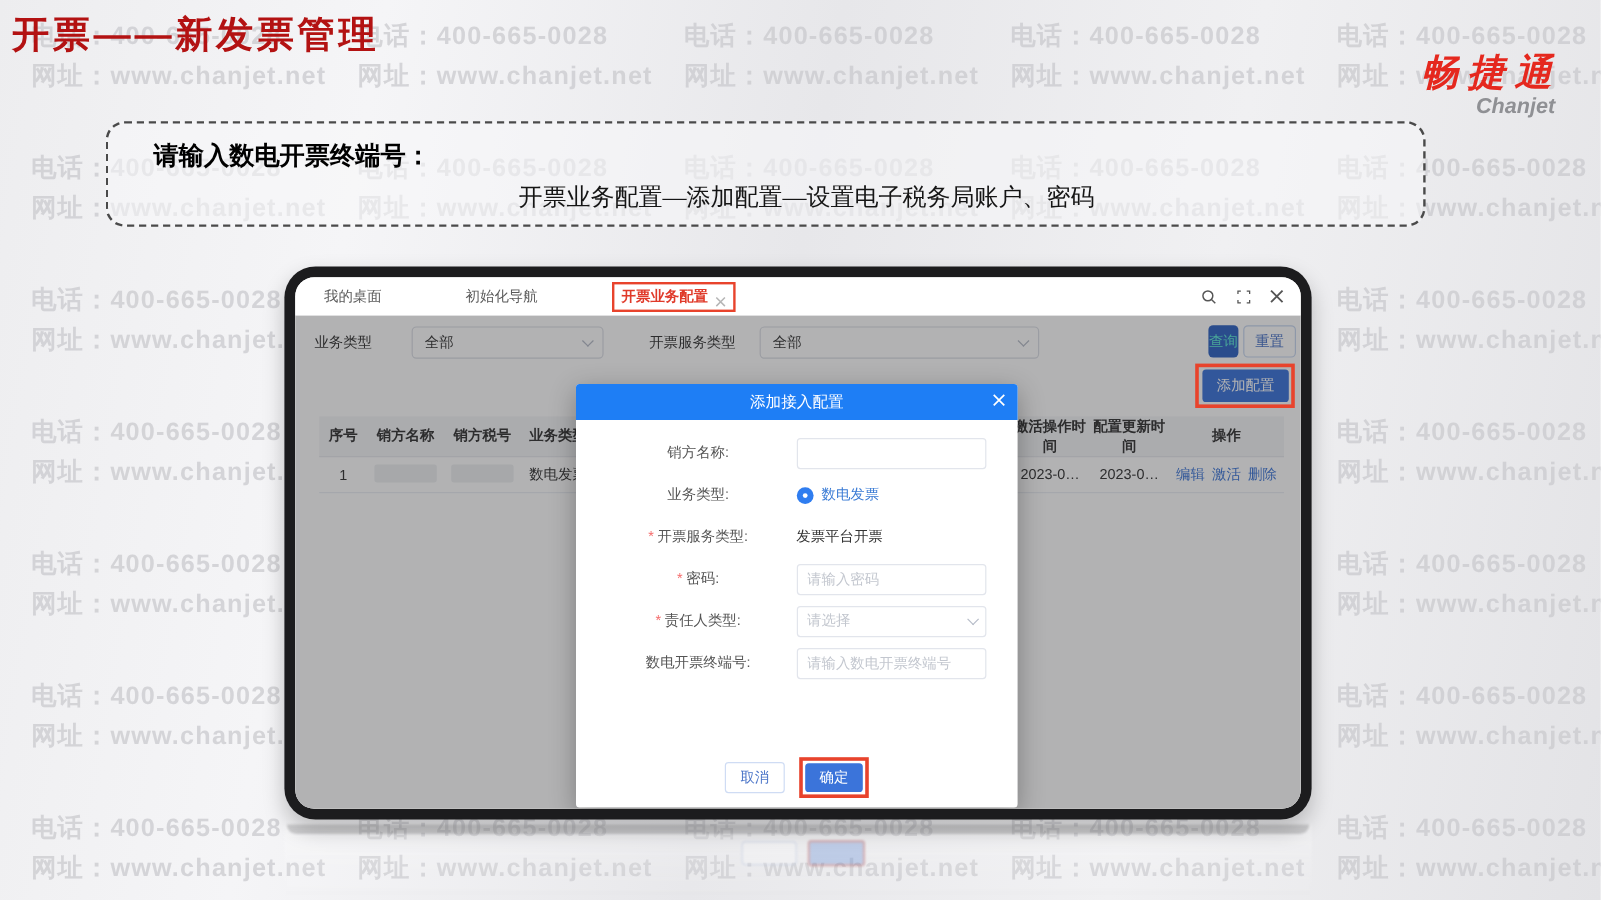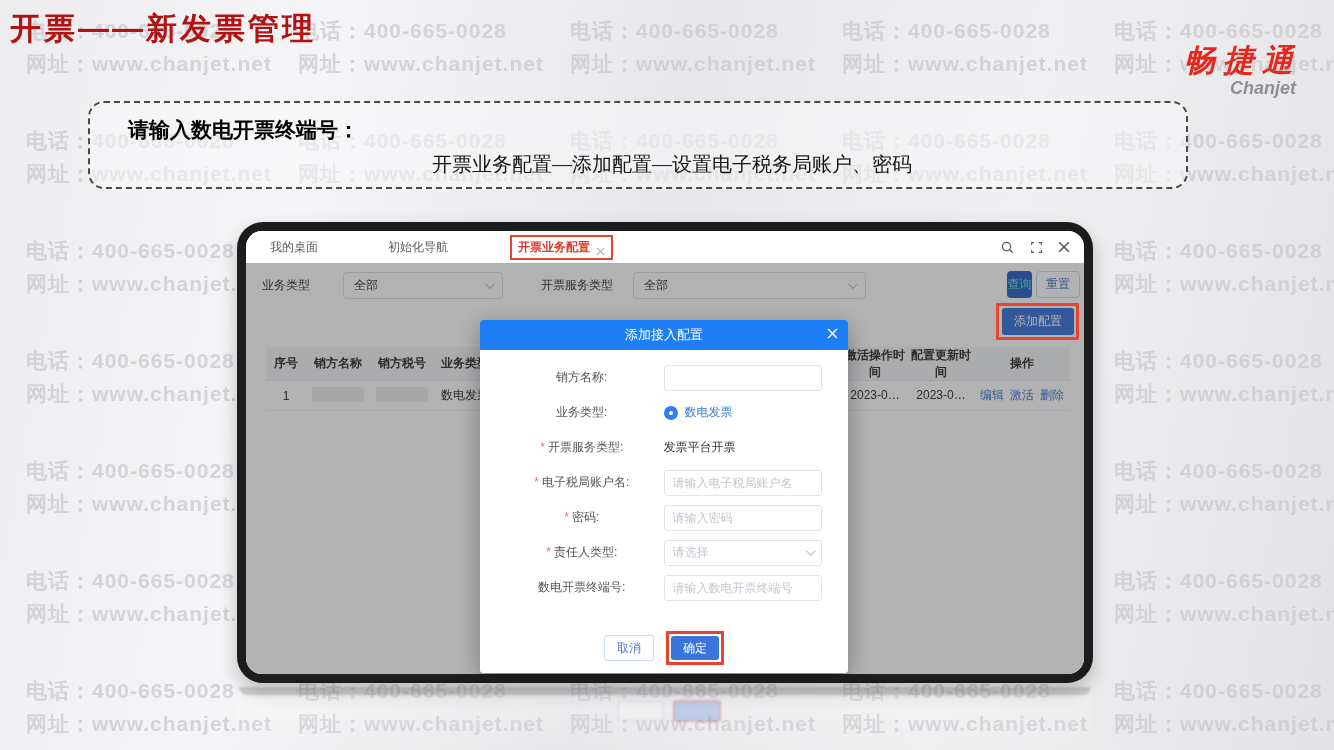--- a/index.html
+++ b/index.html
@@ -386,26 +386,20 @@
               </div>
             </div>
 
             <div class="form-row">
               <div class="form-label"><span class="req">*</span><span>开票服务类型:</span></div>
               <div class="form-control">
                   <span class="plain-value">发票平台开票</span>
                 </div>
             </div>
 
-            <div class="form-row">
-              <div class="form-label"><span class="req">*</span><span>电子税局账户名:</span></div>
-              <div class="form-control">
-                  <input class="f-input" placeholder="请输入电子税局账户名" style="">
-                </div>
-            </div>
 
             <div class="form-row">
               <div class="form-label"><span class="req">*</span><span>密码:</span></div>
               <div class="form-control">
                   <input class="f-input" placeholder="请输入密码" style="">
                 </div>
             </div>
 
             <div class="form-row">
               <div class="form-label"><span class="req">*</span><span>责任人类型:</span></div>

